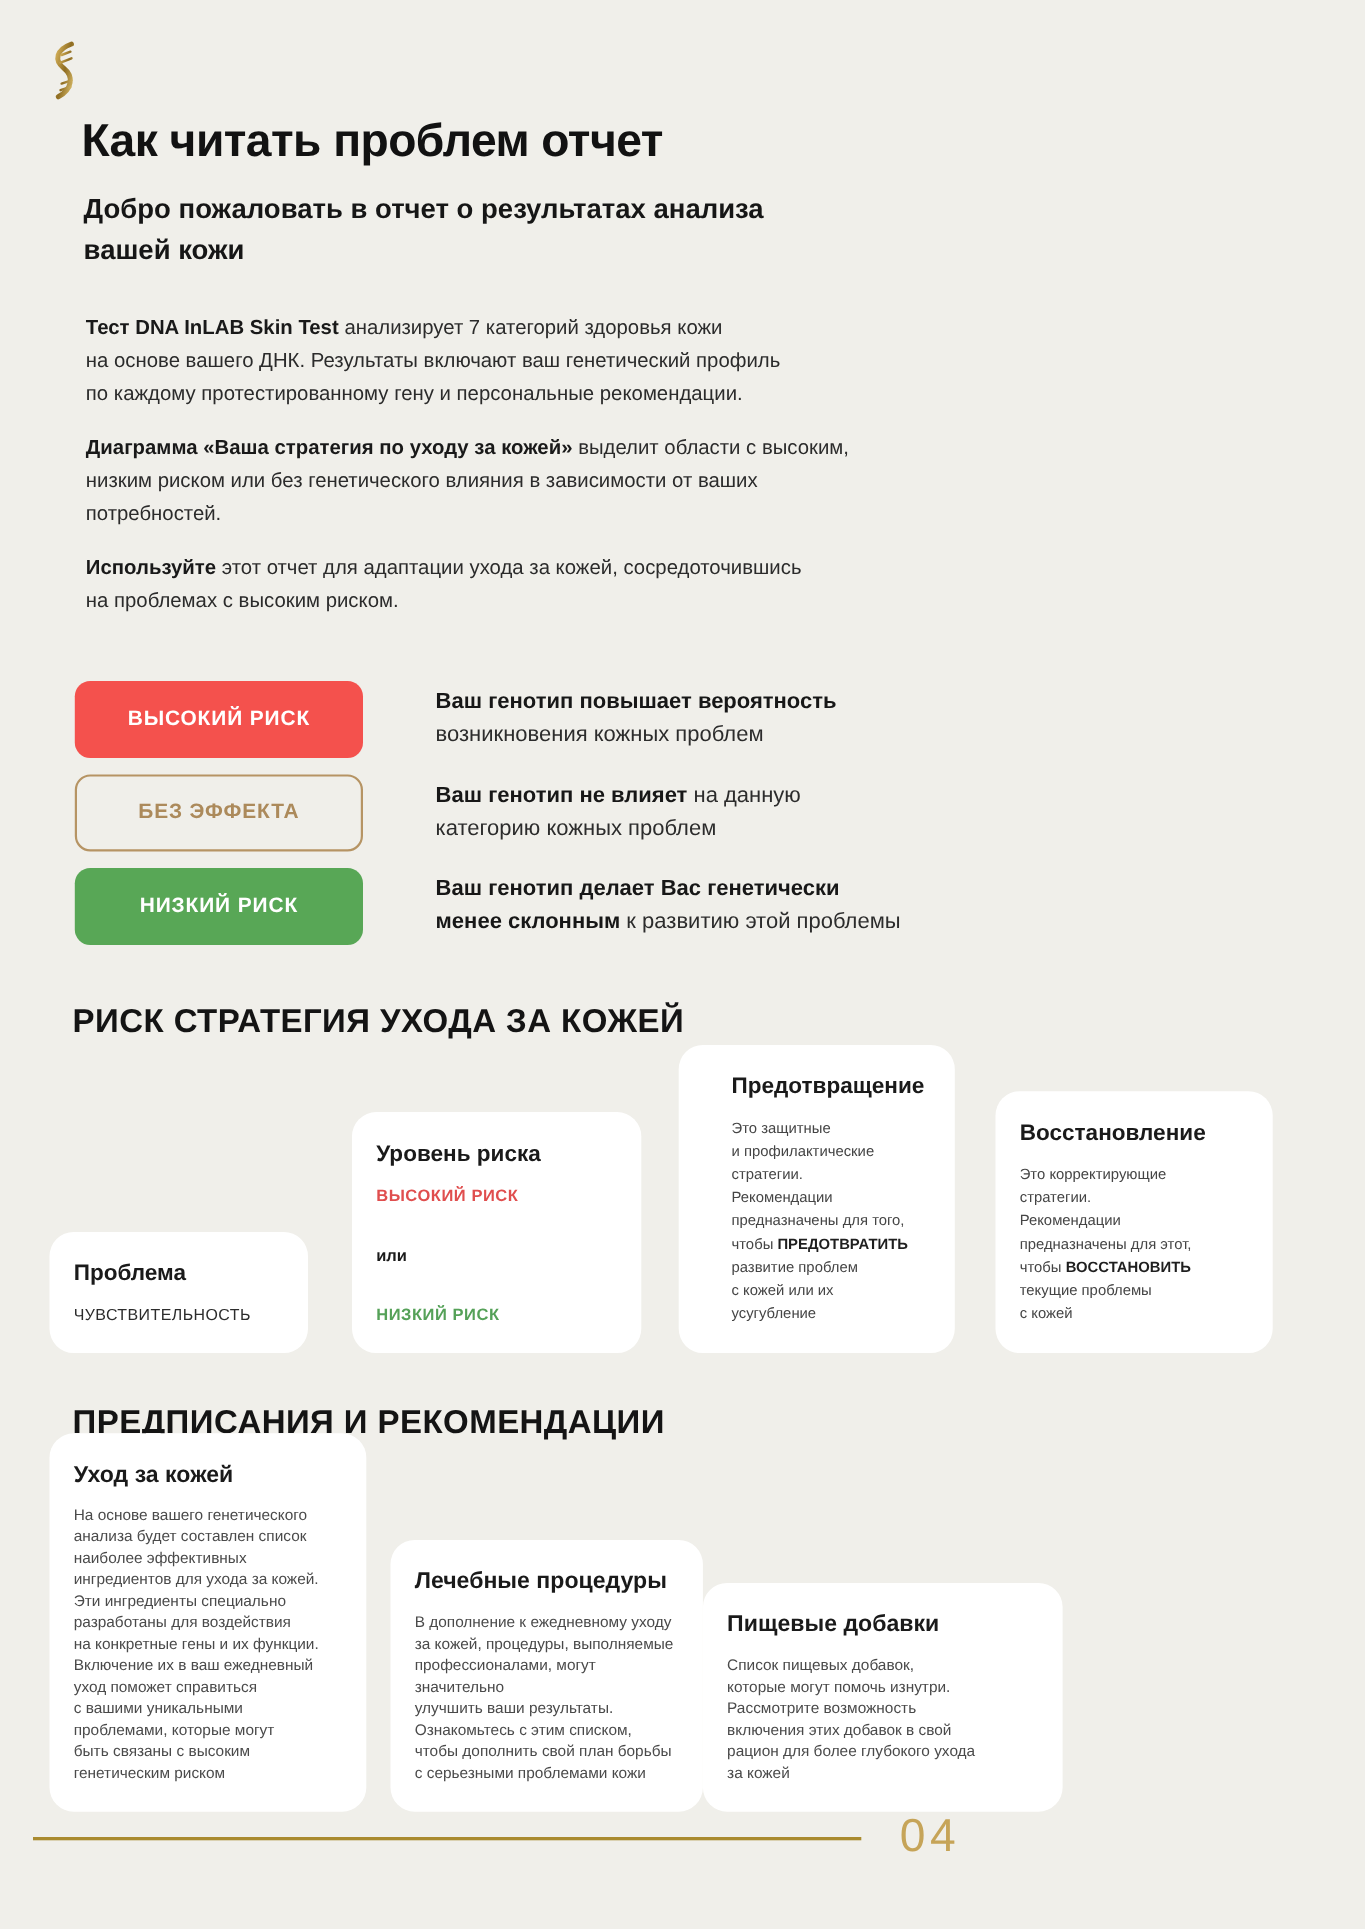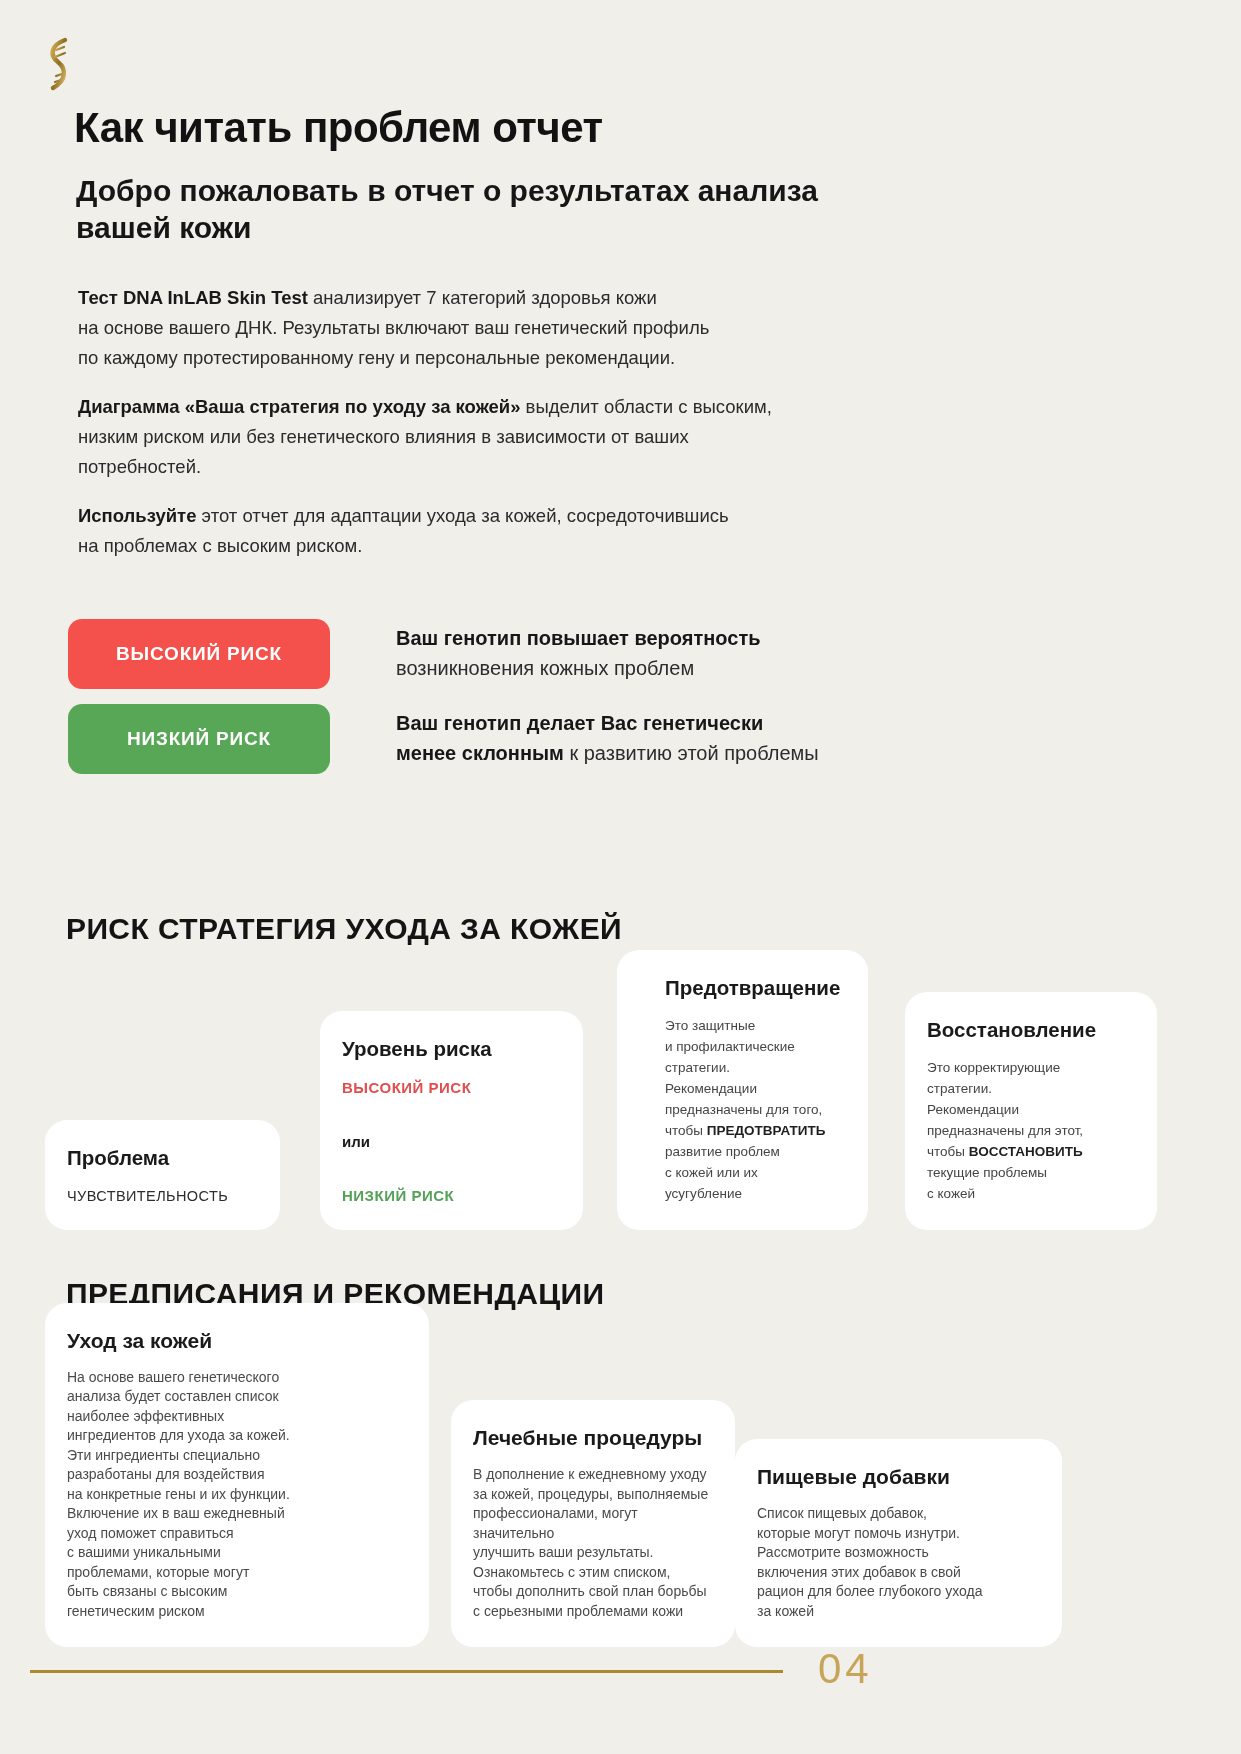--- a/index.html
+++ b/index.html
@@ -8,21 +8,21 @@
     background:#F0EFEA;color:#1d1d1d;
     font-family:"Liberation Sans", sans-serif;
   }
   .logo{position:absolute;left:44px;top:36px;width:30px;height:60px;}
   .title{
     position:absolute;left:74px;top:104px;margin:0;
     font-size:42px;font-weight:800;letter-spacing:-0.5px;color:#121212;
   }
   .subtitle{
     position:absolute;left:76px;top:172px;margin:0;
-    font-size:30px;font-weight:700;line-height:37px;color:#161616;
+    font-size:25px;font-weight:700;line-height:37px;color:#161616;
     white-space:pre-line;
   }
   .intro{position:absolute;left:78px;top:283px;width:960px;}
   .intro p{
     margin:0 0 19px 0;font-size:18.5px;line-height:30px;color:#2b2b2b;
     white-space:pre-line;
   }
   .intro b{color:#191919;}
   .legend{position:absolute;left:68px;top:619px;}
   .legend-row{display:flex;align-items:flex-start;margin-bottom:15px;}
@@ -59,21 +59,21 @@
   .card-title{font-size:20.5px;font-weight:700;color:#1a1a1a;margin-bottom:15px;}
   .problem-value{font-size:14.5px;letter-spacing:0.4px;color:#2c2c2c;margin-top:18px;}
   .risk-high{font-size:15px;font-weight:600;letter-spacing:0.5px;color:#E04E4E;margin-top:18px;}
   .risk-or{font-size:15px;font-weight:700;color:#1a1a1a;margin-top:37px;}
   .risk-low{font-size:15px;font-weight:600;letter-spacing:0.5px;color:#55A158;margin-top:37px;}
   .card-body{
     margin:14px 0 0 0;font-size:13.5px;line-height:21px;color:#454545;
     white-space:pre-line;
   }
   .card-body b{color:#1f1f1f;}
-  .card-p1{width:384px;margin-right:22px;}
+  .card-p1{width:288px;margin-right:22px;}
   .card-p2{width:327px;margin-right:21px;}
   .card-p3{width:284px;}
   .card-title2{font-size:21px;font-weight:700;color:#1a1a1a;}
   .card-body2{
     margin:15px 0 0 0;font-size:14px;line-height:19.5px;color:#4a4a4a;
     white-space:pre-line;
   }
   .footer-line{position:absolute;left:30px;top:1670px;width:753px;height:2.5px;background:#A98A2F;}
   .page-number{
     position:absolute;left:818px;top:1645px;
@@ -112,20 +112,25 @@
 потребностей.</span></p>
     <p><b>Используйте</b><span> этот отчет для адаптации ухода за кожей, сосредоточившись
 на проблемах с высоким риском.</span></p>
   </div>
 
   <div class="legend">
     <div class="legend-row">
       <div class="badge badge-high">ВЫСОКИЙ РИСК</div>
       <p class="legend-desc"><b>Ваш генотип повышает вероятность</b><span>
 возникновения кожных проблем</span></p>
+    </div>
+    <div class="legend-row">
+      <div class="badge badge-none">БЕЗ ЭФФЕКТА</div>
+      <p class="legend-desc"><b>Ваш генотип не влияет</b><span> на данную
+категорию кожных проблем</span></p>
     </div>
     <div class="legend-row">
       <div class="badge badge-low">НИЗКИЙ РИСК</div>
       <p class="legend-desc"><b>Ваш генотип делает Вас генетически
 менее склонным</b><span> к развитию этой проблемы</span></p>
     </div>
   </div>
 
   <h3 class="section-heading strategy-heading">РИСК СТРАТЕГИЯ УХОДА ЗА КОЖЕЙ</h3>
 

